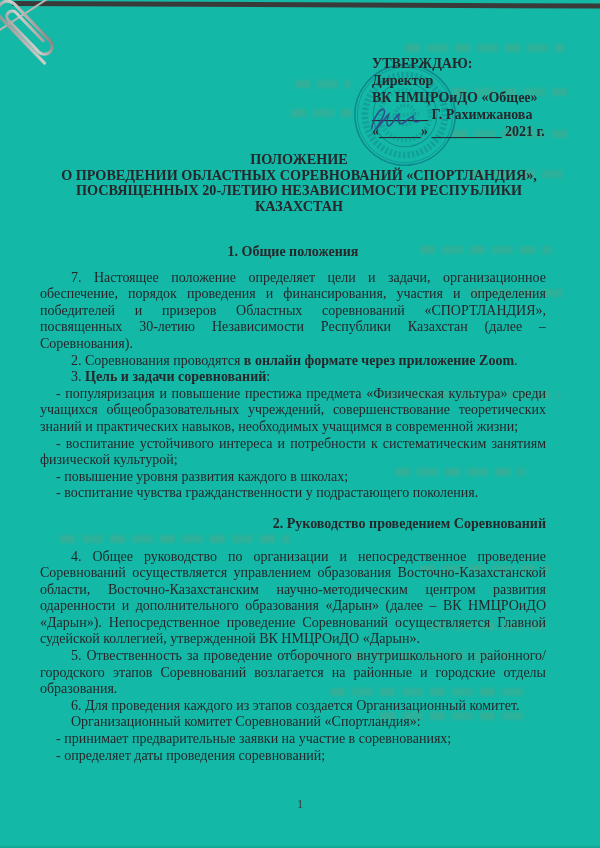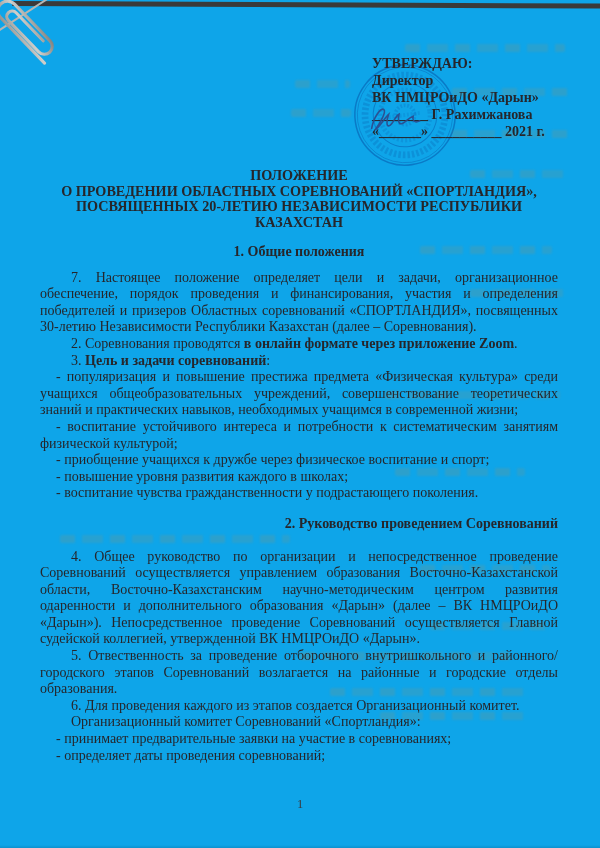--- a/index.html
+++ b/index.html
@@ -1,26 +1,26 @@
 <!DOCTYPE html>
 <html><head>
 <meta charset="utf-8">
 <style>
   html,body{margin:0;padding:0;}
   body{width:600px;height:848px;background:#2f2f2f;font-family:"Liberation Serif", serif;}
-  .scan{position:relative;width:600px;height:848px;background:#0ea5e9;overflow:hidden;color:#26262b;}
+  .scan{position:relative;width:600px;height:848px;background:#14b8a6;overflow:hidden;color:#26262b;}
   .top-edge{position:absolute;left:12px;top:1px;width:596px;height:5px;background:#3a3a3a;transform:rotate(0.25deg);transform-origin:left top;border-radius:1px;}
   .corner-line{position:absolute;left:-2px;top:30px;width:72px;height:2px;background:#b7b6b2;transform:rotate(-33deg);transform-origin:left center;}
   .clip{position:absolute;left:6px;top:-14px;width:42px;height:90px;transform:rotate(-44deg);}
   .stamp{position:absolute;left:352px;top:62px;width:106px;height:106px;mix-blend-mode:multiply;transform:rotate(-8deg);}
   .approval{position:absolute;left:372px;top:56px;font-weight:bold;font-size:14px;line-height:16.9px;}
   .approval .ap-line{white-space:nowrap;}
   .signature{position:absolute;left:-6px;top:46px;width:66px;height:34px;}
-  .doc-title{position:absolute;left:40px;right:42px;top:168px;text-align:center;font-weight:bold;font-size:14.2px;line-height:15.5px;}
-  .content{position:absolute;left:40px;right:42px;top:244px;font-size:14px;line-height:16.6px;}
+  .doc-title{position:absolute;left:40px;right:42px;top:152px;text-align:center;font-weight:bold;font-size:14.2px;line-height:15.5px;}
+  .content{position:absolute;left:40px;right:54px;top:244px;font-size:14px;line-height:16.6px;}
   .content p{margin:0;text-align:justify;}
   .ind{text-indent:31px;}
   .dash{text-indent:16px;}
   .h{font-weight:bold;text-align:center;margin:0 0 9px 0;}
   .h2{margin:14px 0 16px 0;text-align:right;}
   .b{font-weight:bold;margin-top:48px;}
   .pagenum{position:absolute;left:0;right:0;top:797px;text-align:center;font-size:12.5px;color:#3a3a3e;}
   .ghost{position:absolute;height:8px;opacity:.45;filter:blur(1.3px);border-radius:2px;
          background:repeating-linear-gradient(90deg, rgba(150,146,108,.50) 0 15px, rgba(150,146,108,0) 15px 22px, rgba(150,146,108,.42) 22px 43px, rgba(150,146,108,0) 43px 50px);}
   .bottom-shade{position:absolute;left:0;right:0;bottom:0;height:3px;background:linear-gradient(to bottom, rgba(0,0,0,0), rgba(0,0,0,.12));}
@@ -69,21 +69,21 @@
       <circle cx="55" cy="55" r="41.5" stroke-width="7" opacity="0.26" stroke-dasharray="2.6 2.1"></circle>
       <circle cx="55" cy="55" r="26" stroke-width="5" opacity="0.2" stroke-dasharray="2.2 2"></circle>
       <circle cx="55" cy="55" r="10" stroke-width="4" opacity="0.22" stroke-dasharray="2 1.6"></circle>
       <path d="M38 55 h34" stroke-width="4" opacity="0.18" stroke-dasharray="2 1.8"></path>
     </g>
   </svg>
 
   <div class="approval">
     <div class="ap-line">УТВЕРЖДАЮ:</div>
     <div class="ap-line">Директор</div>
-    <div class="ap-line">ВК НМЦРОиДО «Дарын»</div>
+    <div class="ap-line">ВК НМЦРОиДО «Общее»</div>
     <div class="ap-line"><span>________</span><span> Г. Рахимжанова</span></div>
     <div class="ap-line"><span>«______»</span> <span>__________</span><span> 2021 г.</span></div>
     <svg class="signature" viewBox="0 0 70 34" aria-hidden="true">
       <path d="M6 27 C8 15 16 4 19 7 C22 10 13 24 10 28 C14 27 20 15 24 12 C22 18 21 26 25 24 C29 22 31 14 35 12 C34 17 34 23 38 22 C43 20 46 15 50 14 C49 18 51 22 57 19" stroke="#2c4a8c" stroke-width="1.7" fill="none" stroke-linecap="round" opacity="0.92"></path>
     </svg>
   </div>
 
   <div class="doc-title">
     <div>ПОЛОЖЕНИЕ</div>
     <div>О ПРОВЕДЕНИИ ОБЛАСТНЫХ СОРЕВНОВАНИЙ «СПОРТЛАНДИЯ»,</div>
@@ -91,21 +91,20 @@
     <div>КАЗАХСТАН</div>
   </div>
 
   <div class="content">
     <div class="h">1. Общие положения</div>
     <p class="ind">7. Настоящее положение определяет цели и задачи, организационное обеспечение, порядок проведения и финансирования, участия и определения победителей и призеров Областных соревнований «СПОРТЛАНДИЯ», посвященных 30-летию Независимости Республики Казахстан (далее – Соревнования).</p>
     <p class="ind"><span>2. Соревнования проводятся </span><span class="b">в онлайн формате через приложение Zoom</span><span>.</span></p>
     <p class="ind"><span>3. </span><span class="b">Цель и задачи соревнований</span><span>:</span></p>
     <p class="dash">- популяризация и повышение престижа предмета «Физическая культура» среди учащихся общеобразовательных учреждений, совершенствование теоретических знаний и практических навыков, необходимых учащимся в современной жизни;</p>
     <p class="dash">- воспитание устойчивого интереса и потребности к систематическим занятиям физической культурой;</p>
-    <p class="dash">- приобщение учащихся к дружбе через физическое воспитание и спорт;</p>
     <p class="dash">- повышение уровня развития каждого в школах;</p>
     <p class="dash">- воспитание чувства гражданственности у подрастающего поколения.</p>
 
     <div class="h h2">2. Руководство проведением Соревнований</div>
     <p class="ind">4. Общее руководство по организации и непосредственное проведение Соревнований осуществляется управлением образования Восточно-Казахстанской области, Восточно-Казахстанским научно-методическим центром развития одаренности и дополнительного образования «Дарын» (далее – ВК НМЦРОиДО «Дарын»). Непосредственное проведение Соревнований осуществляется Главной судейской коллегией, утвержденной ВК НМЦРОиДО «Дарын».</p>
     <p class="ind">5. Отвественность за проведение отборочного внутришкольного и районного/городского этапов Соревнований возлагается на районные и городские отделы образования.</p>
     <p class="ind">6. Для проведения каждого из этапов создается Организационный комитет.</p>
     <p class="ind">Организационный комитет Соревнований «Спортландия»:</p>
     <p class="dash">- принимает предварительные заявки на участие в соревнованиях;</p>
     <p class="dash">- определяет даты проведения соревнований;</p>

